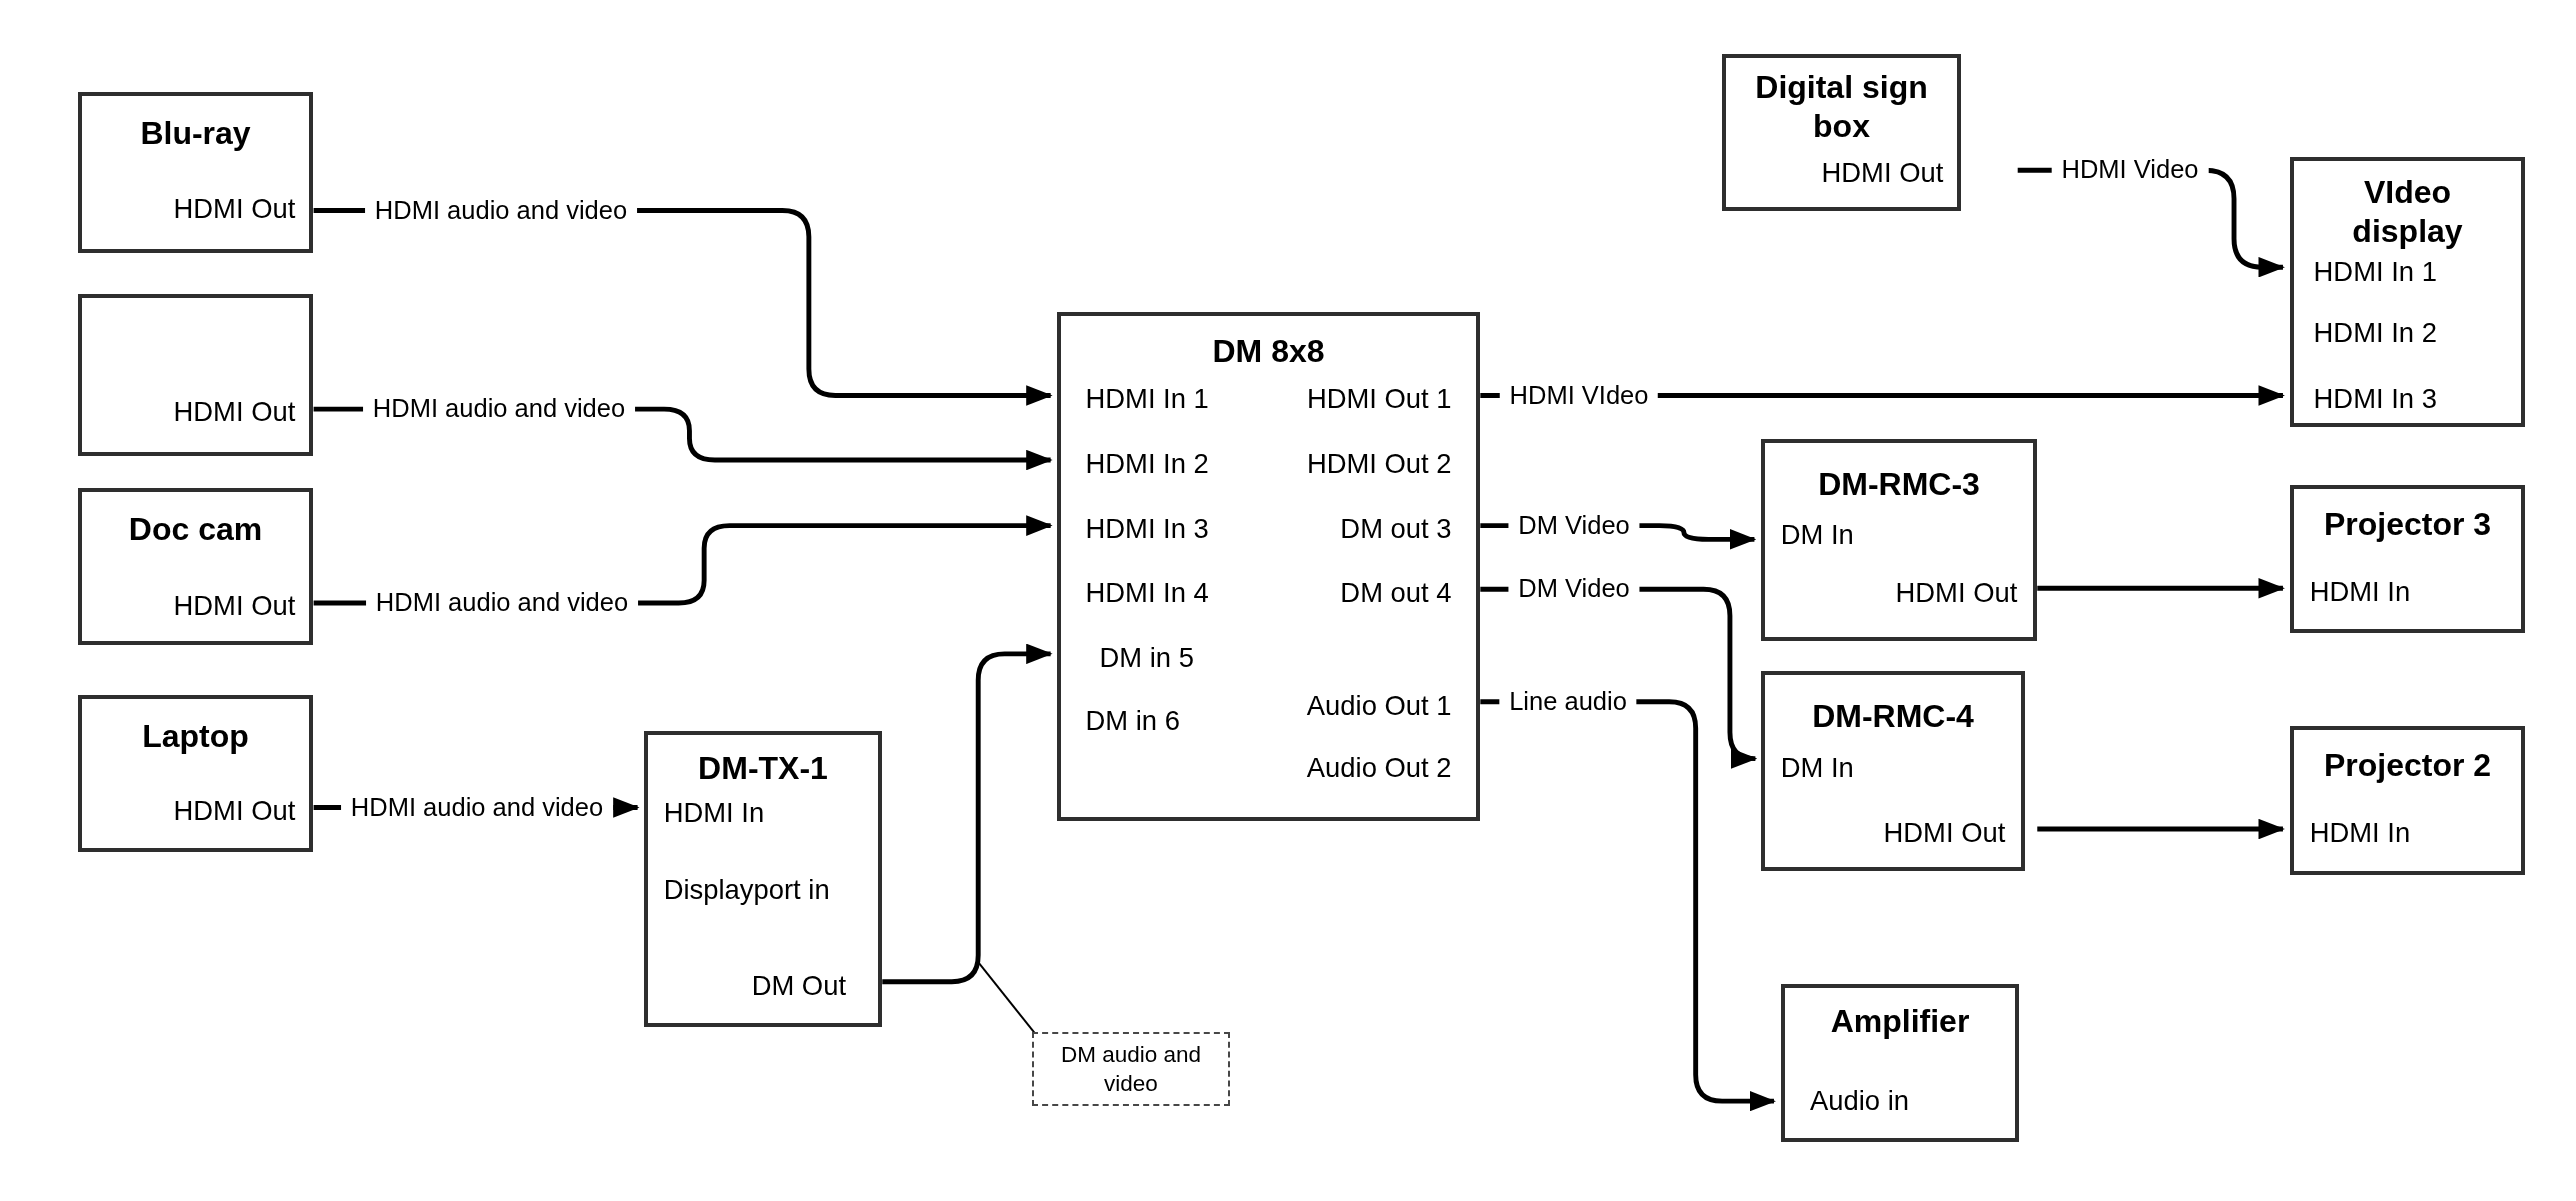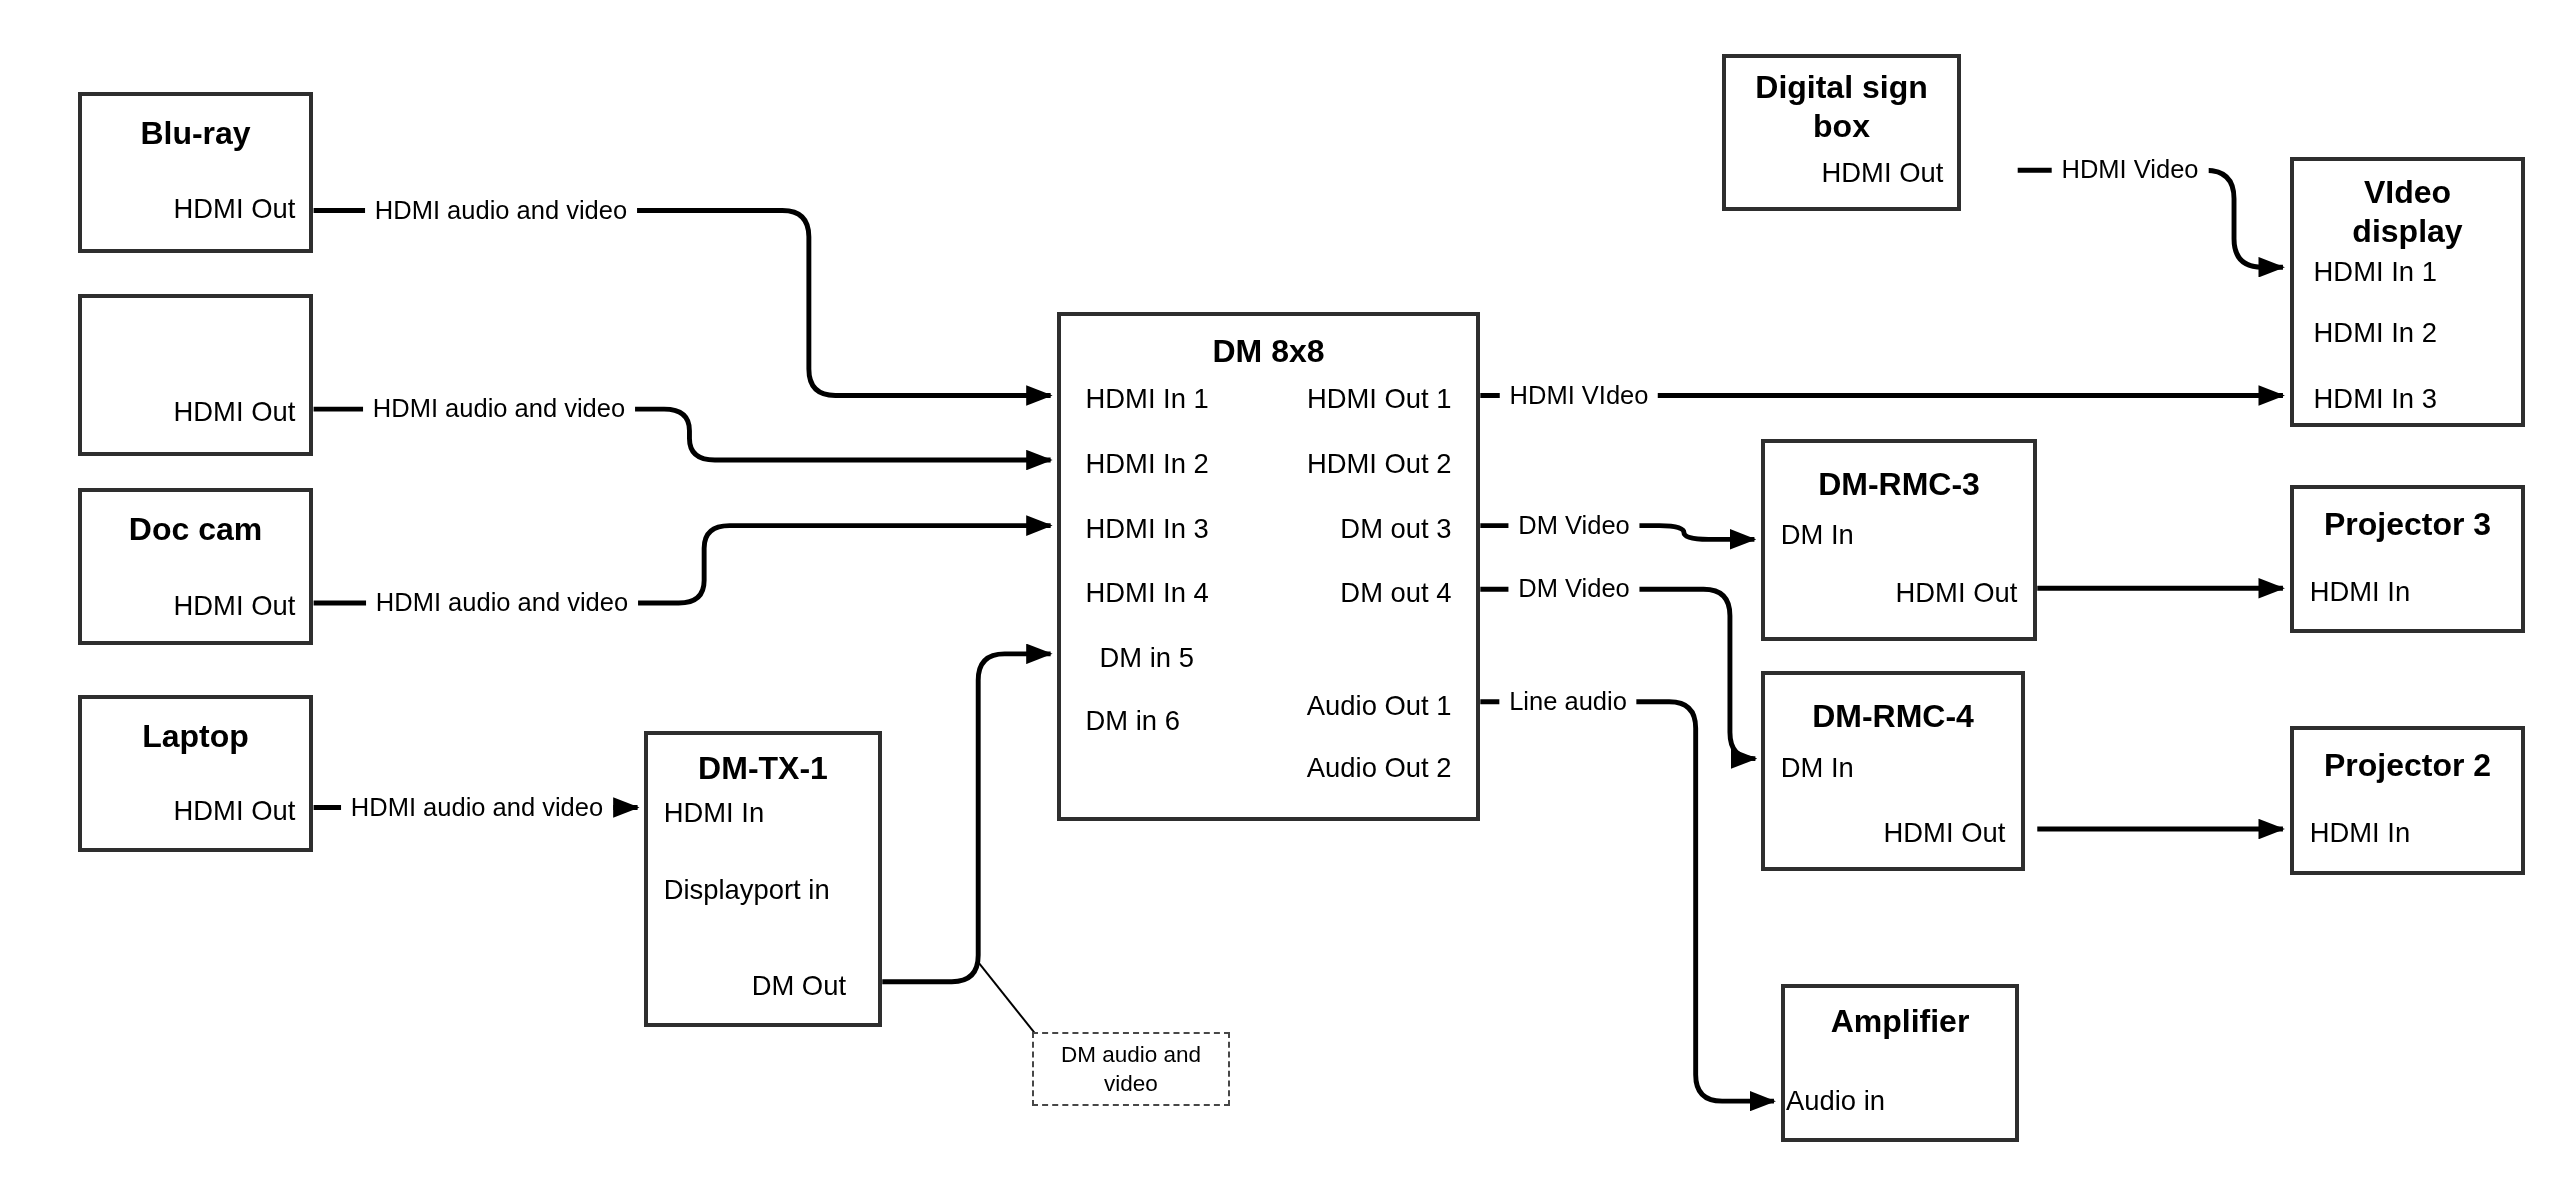--- a/index.html
+++ b/index.html
@@ -159,21 +159,21 @@
     <div class="port" style="right:15.7px; top:158px;">HDMI Out</div>
   </div>
 
   <div class="node" style="left:2290px; top:726px; width:235px; height:149px;">
     <div class="node-title" style="top:15.7px;">Projector 2</div>
     <div class="port" style="left:15.7px; top:103px;">HDMI In</div>
   </div>
 
   <div class="node" style="left:1781px; top:984px; width:238px; height:158px;">
     <div class="node-title" style="top:13.7px;">Amplifier</div>
-    <div class="port" style="left:1px; top:113px;">Audio in</div>
+    <div class="port" style="left:25px; top:113px;">Audio in</div>
   </div>
 
   <div class="edge-label" style="left:501px; top:211px;">HDMI audio and video</div>
   <div class="edge-label" style="left:499px; top:409px;">HDMI audio and video</div>
   <div class="edge-label" style="left:502px; top:603px;">HDMI audio and video</div>
   <div class="edge-label" style="left:477px; top:808px;">HDMI audio and video</div>
   <div class="edge-label" style="left:1579px; top:396px;">HDMI VIdeo</div>
   <div class="edge-label" style="left:1574px; top:526px;">DM Video</div>
   <div class="edge-label" style="left:1574px; top:589px;">DM Video</div>
   <div class="edge-label" style="left:1568px; top:702px;">Line audio</div>

